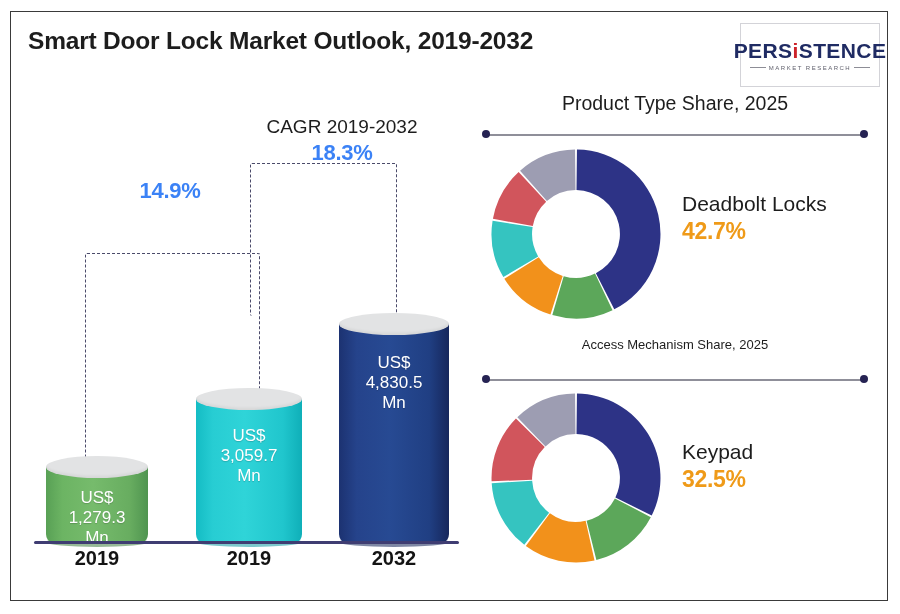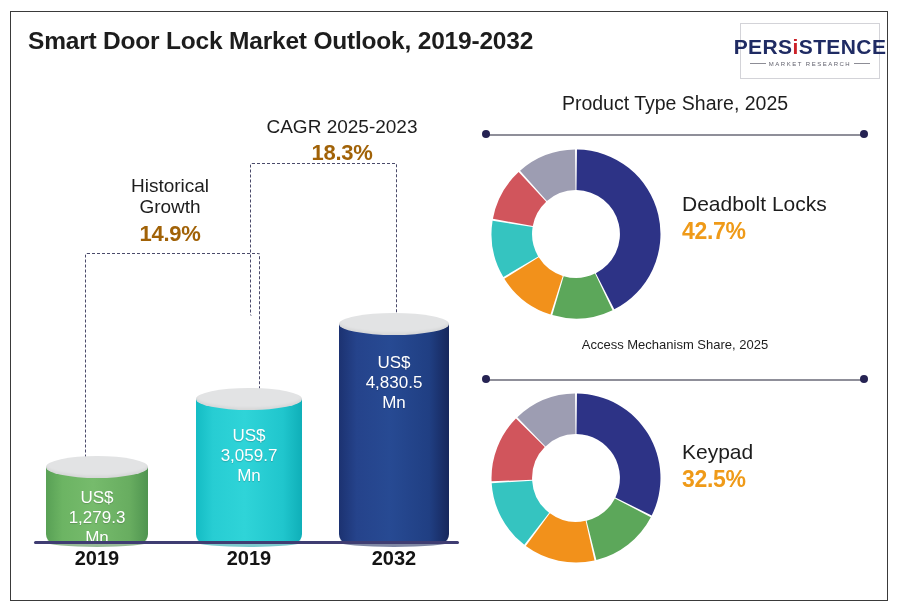--- a/index.html
+++ b/index.html
@@ -37,21 +37,21 @@
     font-weight: 600;
     letter-spacing: -0.2px;
     color: #1d1d1d;
     white-space: nowrap;
   }
   .logo-box {
     position: absolute;
     left: 740px;
     top: 23px;
     width: 140px;
-    height: 56px;
+    height: 64px;
     border: 1px solid #d3d3d8;
     box-sizing: border-box;
     background: #ffffff;
     display: flex;
     flex-direction: column;
     align-items: center;
     justify-content: center;
   }
   .logo-word {
     font-size: 21px;
@@ -179,21 +179,21 @@
     font-size: 19px;
     color: #1d1d1d;
     line-height: 1.12;
     font-weight: 400;
     white-space: nowrap;
   }
   .ann .ann-label.wrap { white-space: normal; }
   .ann .ann-value {
     font-size: 22px;
     font-weight: 700;
-    color: #a16207;
+    color: #3b82f6;
     margin-top: 3px;
     letter-spacing: -0.3px;
   }
   #ann-historical { left: 88px; top: 87px; width: 140px; }
   #ann-cagr { left: 225px; top: 28px; width: 210px; }
 
   
   .bracket {
     position: absolute;
     border-style: dashed;
@@ -298,26 +298,25 @@
       <span class="logo-rule"></span>
     </div>
   </div>
 
   <div class="bars-panel">
 
     <div class="bracket" id="brk-hist"></div>
     <div class="bracket" id="brk-cagr"></div>
 
     <div class="ann" id="ann-historical">
-      <div class="ann-label wrap">Historical Growth</div>
       <div class="ann-value">14.9%</div>
     </div>
 
     <div class="ann" id="ann-cagr">
-      <div class="ann-label">CAGR 2025-2023</div>
+      <div class="ann-label">CAGR 2019-2032</div>
       <div class="ann-value">18.3%</div>
     </div>
 
     <div class="cyl" id="bar-2019">
       <div class="bottom-shade"></div>
       <div class="body"></div>
       <div class="cap"></div>
       <div class="val">
         <div>US$</div>
         <div>1,279.3</div>

